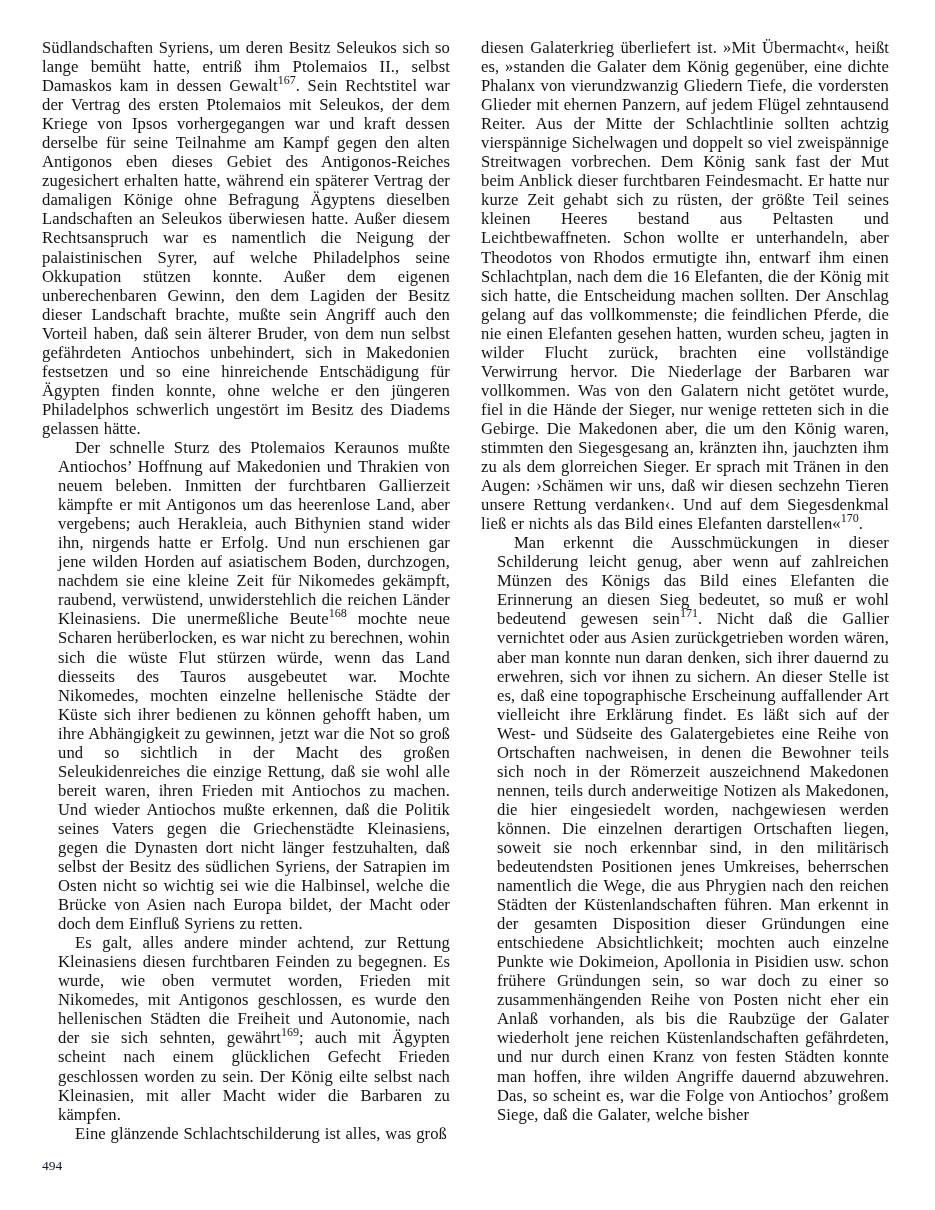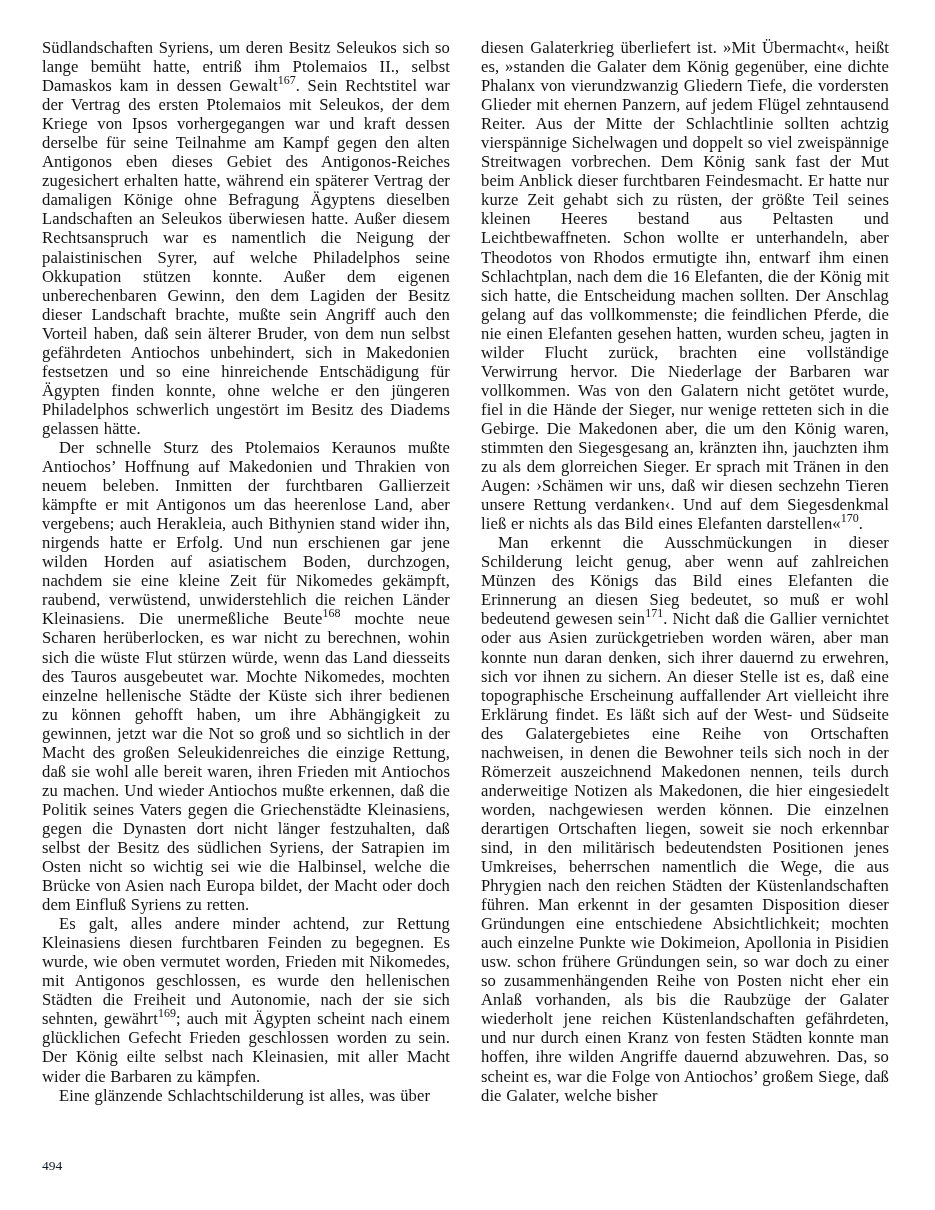--- a/index.html
+++ b/index.html
@@ -35,20 +35,21 @@
     letter-spacing: 0.1px;
     word-spacing: 0.5px;
   }
   .para {
     margin: 0;
     padding: 0;
     text-indent: 0;
   }
   .para.indent {
     text-indent: 17px;
+    margin-left: 16px;
   }
   sup.fn {
     font-size: 12px;
     line-height: 0;
     vertical-align: super;
     letter-spacing: 0;
   }
   .pageno {
     position: absolute;
     left: 42px;
@@ -59,21 +60,21 @@
 </style>
 </head>
 <body>
 
 <div class="page">
   <div class="columns">
     <div class="col">
         <p class="para">Südlandschaften Syriens, um deren Besitz Seleukos sich so lange bemüht hatte, entriß ihm Ptolemaios II., selbst Damaskos kam in dessen Gewalt<sup class="fn">167</sup>. Sein Rechtstitel war der Vertrag des ersten Ptolemaios mit Seleukos, der dem Kriege von Ipsos vorhergegangen war und kraft dessen derselbe für seine Teilnahme am Kampf gegen den alten Antigonos eben dieses Gebiet des Antigonos-Reiches zugesichert erhalten hatte, während ein späterer Vertrag der damaligen Könige ohne Befragung Ägyptens dieselben Landschaften an Seleukos überwiesen hatte. Außer diesem Rechtsanspruch war es namentlich die Neigung der palaistinischen Syrer, auf welche Philadelphos seine Okkupation stützen konnte. Außer dem eigenen unberechenbaren Gewinn, den dem Lagiden der Besitz dieser Landschaft brachte, mußte sein Angriff auch den Vorteil haben, daß sein älterer Bruder, von dem nun selbst gefährdeten Antiochos unbehindert, sich in Makedonien festsetzen und so eine hinreichende Entschädigung für Ägypten finden konnte, ohne welche er den jüngeren Philadelphos schwerlich ungestört im Besitz des Diadems gelassen hätte.</p>
         <p class="para indent">Der schnelle Sturz des Ptolemaios Keraunos mußte Antiochos’ Hoffnung auf Makedonien und Thrakien von neuem beleben. Inmitten der furchtbaren Gallierzeit kämpfte er mit Antigonos um das heerenlose Land, aber vergebens; auch Herakleia, auch Bithynien stand wider ihn, nirgends hatte er Erfolg. Und nun erschienen gar jene wilden Horden auf asiatischem Boden, durchzogen, nachdem sie eine kleine Zeit für Nikomedes gekämpft, raubend, verwüstend, unwiderstehlich die reichen Länder Kleinasiens. Die unermeßliche Beute<sup class="fn">168</sup> mochte neue Scharen herüberlocken, es war nicht zu berechnen, wohin sich die wüste Flut stürzen würde, wenn das Land diesseits des Tauros ausgebeutet war. Mochte Nikomedes, mochten einzelne hellenische Städte der Küste sich ihrer bedienen zu können gehofft haben, um ihre Abhängigkeit zu gewinnen, jetzt war die Not so groß und so sichtlich in der Macht des großen Seleukidenreiches die einzige Rettung, daß sie wohl alle bereit waren, ihren Frieden mit Antiochos zu machen. Und wieder Antiochos mußte erkennen, daß die Politik seines Vaters gegen die Griechenstädte Kleinasiens, gegen die Dynasten dort nicht länger festzuhalten, daß selbst der Besitz des südlichen Syriens, der Satrapien im Osten nicht so wichtig sei wie die Halbinsel, welche die Brücke von Asien nach Europa bildet, der Macht oder doch dem Einfluß Syriens zu retten.</p>
         <p class="para indent">Es galt, alles andere minder achtend, zur Rettung Kleinasiens diesen furchtbaren Feinden zu begegnen. Es wurde, wie oben vermutet worden, Frieden mit Nikomedes, mit Antigonos geschlossen, es wurde den hellenischen Städten die Freiheit und Autonomie, nach der sie sich sehnten, gewährt<sup class="fn">169</sup>; auch mit Ägypten scheint nach einem glücklichen Gefecht Frieden geschlossen worden zu sein. Der König eilte selbst nach Kleinasien, mit aller Macht wider die Barbaren zu kämpfen.</p>
-        <p class="para indent">Eine glänzende Schlachtschilderung ist alles, was über</p>
+        <p class="para indent">Eine glänzende Schlachtschilderung ist alles, was groß</p>
       </div>
     <div class="col">
         <p class="para">diesen Galaterkrieg überliefert ist. »Mit Übermacht«, heißt es, »standen die Galater dem König gegenüber, eine dichte Phalanx von vierundzwanzig Gliedern Tiefe, die vordersten Glieder mit ehernen Panzern, auf jedem Flügel zehntausend Reiter. Aus der Mitte der Schlachtlinie sollten achtzig vierspännige Sichelwagen und doppelt so viel zweispännige Streitwagen vorbrechen. Dem König sank fast der Mut beim Anblick dieser furchtbaren Feindesmacht. Er hatte nur kurze Zeit gehabt sich zu rüsten, der größte Teil seines kleinen Heeres bestand aus Peltasten und Leichtbewaffneten. Schon wollte er unterhandeln, aber Theodotos von Rhodos ermutigte ihn, entwarf ihm einen Schlachtplan, nach dem die 16 Elefanten, die der König mit sich hatte, die Entscheidung machen sollten. Der Anschlag gelang auf das vollkommenste; die feindlichen Pferde, die nie einen Elefanten gesehen hatten, wurden scheu, jagten in wilder Flucht zurück, brachten eine vollständige Verwirrung hervor. Die Niederlage der Barbaren war vollkommen. Was von den Galatern nicht getötet wurde, fiel in die Hände der Sieger, nur wenige retteten sich in die Gebirge. Die Makedonen aber, die um den König waren, stimmten den Siegesgesang an, kränzten ihn, jauchzten ihm zu als dem glorreichen Sieger. Er sprach mit Tränen in den Augen: ›Schämen wir uns, daß wir diesen sechzehn Tieren unsere Rettung verdanken‹. Und auf dem Siegesdenkmal ließ er nichts als das Bild eines Elefanten darstellen«<sup class="fn">170</sup>.</p>
         <p class="para indent">Man erkennt die Ausschmückungen in dieser Schilderung leicht genug, aber wenn auf zahlreichen Münzen des Königs das Bild eines Elefanten die Erinnerung an diesen Sieg bedeutet, so muß er wohl bedeutend gewesen sein<sup class="fn">171</sup>. Nicht daß die Gallier vernichtet oder aus Asien zurückgetrieben worden wären, aber man konnte nun daran denken, sich ihrer dauernd zu erwehren, sich vor ihnen zu sichern. An dieser Stelle ist es, daß eine topographische Erscheinung auffallender Art vielleicht ihre Erklärung findet. Es läßt sich auf der West- und Südseite des Galatergebietes eine Reihe von Ortschaften nachweisen, in denen die Bewohner teils sich noch in der Römerzeit auszeichnend Makedonen nennen, teils durch anderweitige Notizen als Makedonen, die hier eingesiedelt worden, nachgewiesen werden können. Die einzelnen derartigen Ortschaften liegen, soweit sie noch erkennbar sind, in den militärisch bedeutendsten Positionen jenes Umkreises, beherrschen namentlich die Wege, die aus Phrygien nach den reichen Städten der Küstenlandschaften führen. Man erkennt in der gesamten Disposition dieser Gründungen eine entschiedene Absichtlichkeit; mochten auch einzelne Punkte wie Dokimeion, Apollonia in Pisidien usw. schon frühere Gründungen sein, so war doch zu einer so zusammenhängenden Reihe von Posten nicht eher ein Anlaß vorhanden, als bis die Raubzüge der Galater wiederholt jene reichen Küstenlandschaften gefährdeten, und nur durch einen Kranz von festen Städten konnte man hoffen, ihre wilden Angriffe dauernd abzuwehren. Das, so scheint es, war die Folge von Antiochos’ großem Siege, daß die Galater, welche bisher</p>
       </div>
   </div>
   <div class="pageno">494</div>
 </div>
 
 </body></html>

